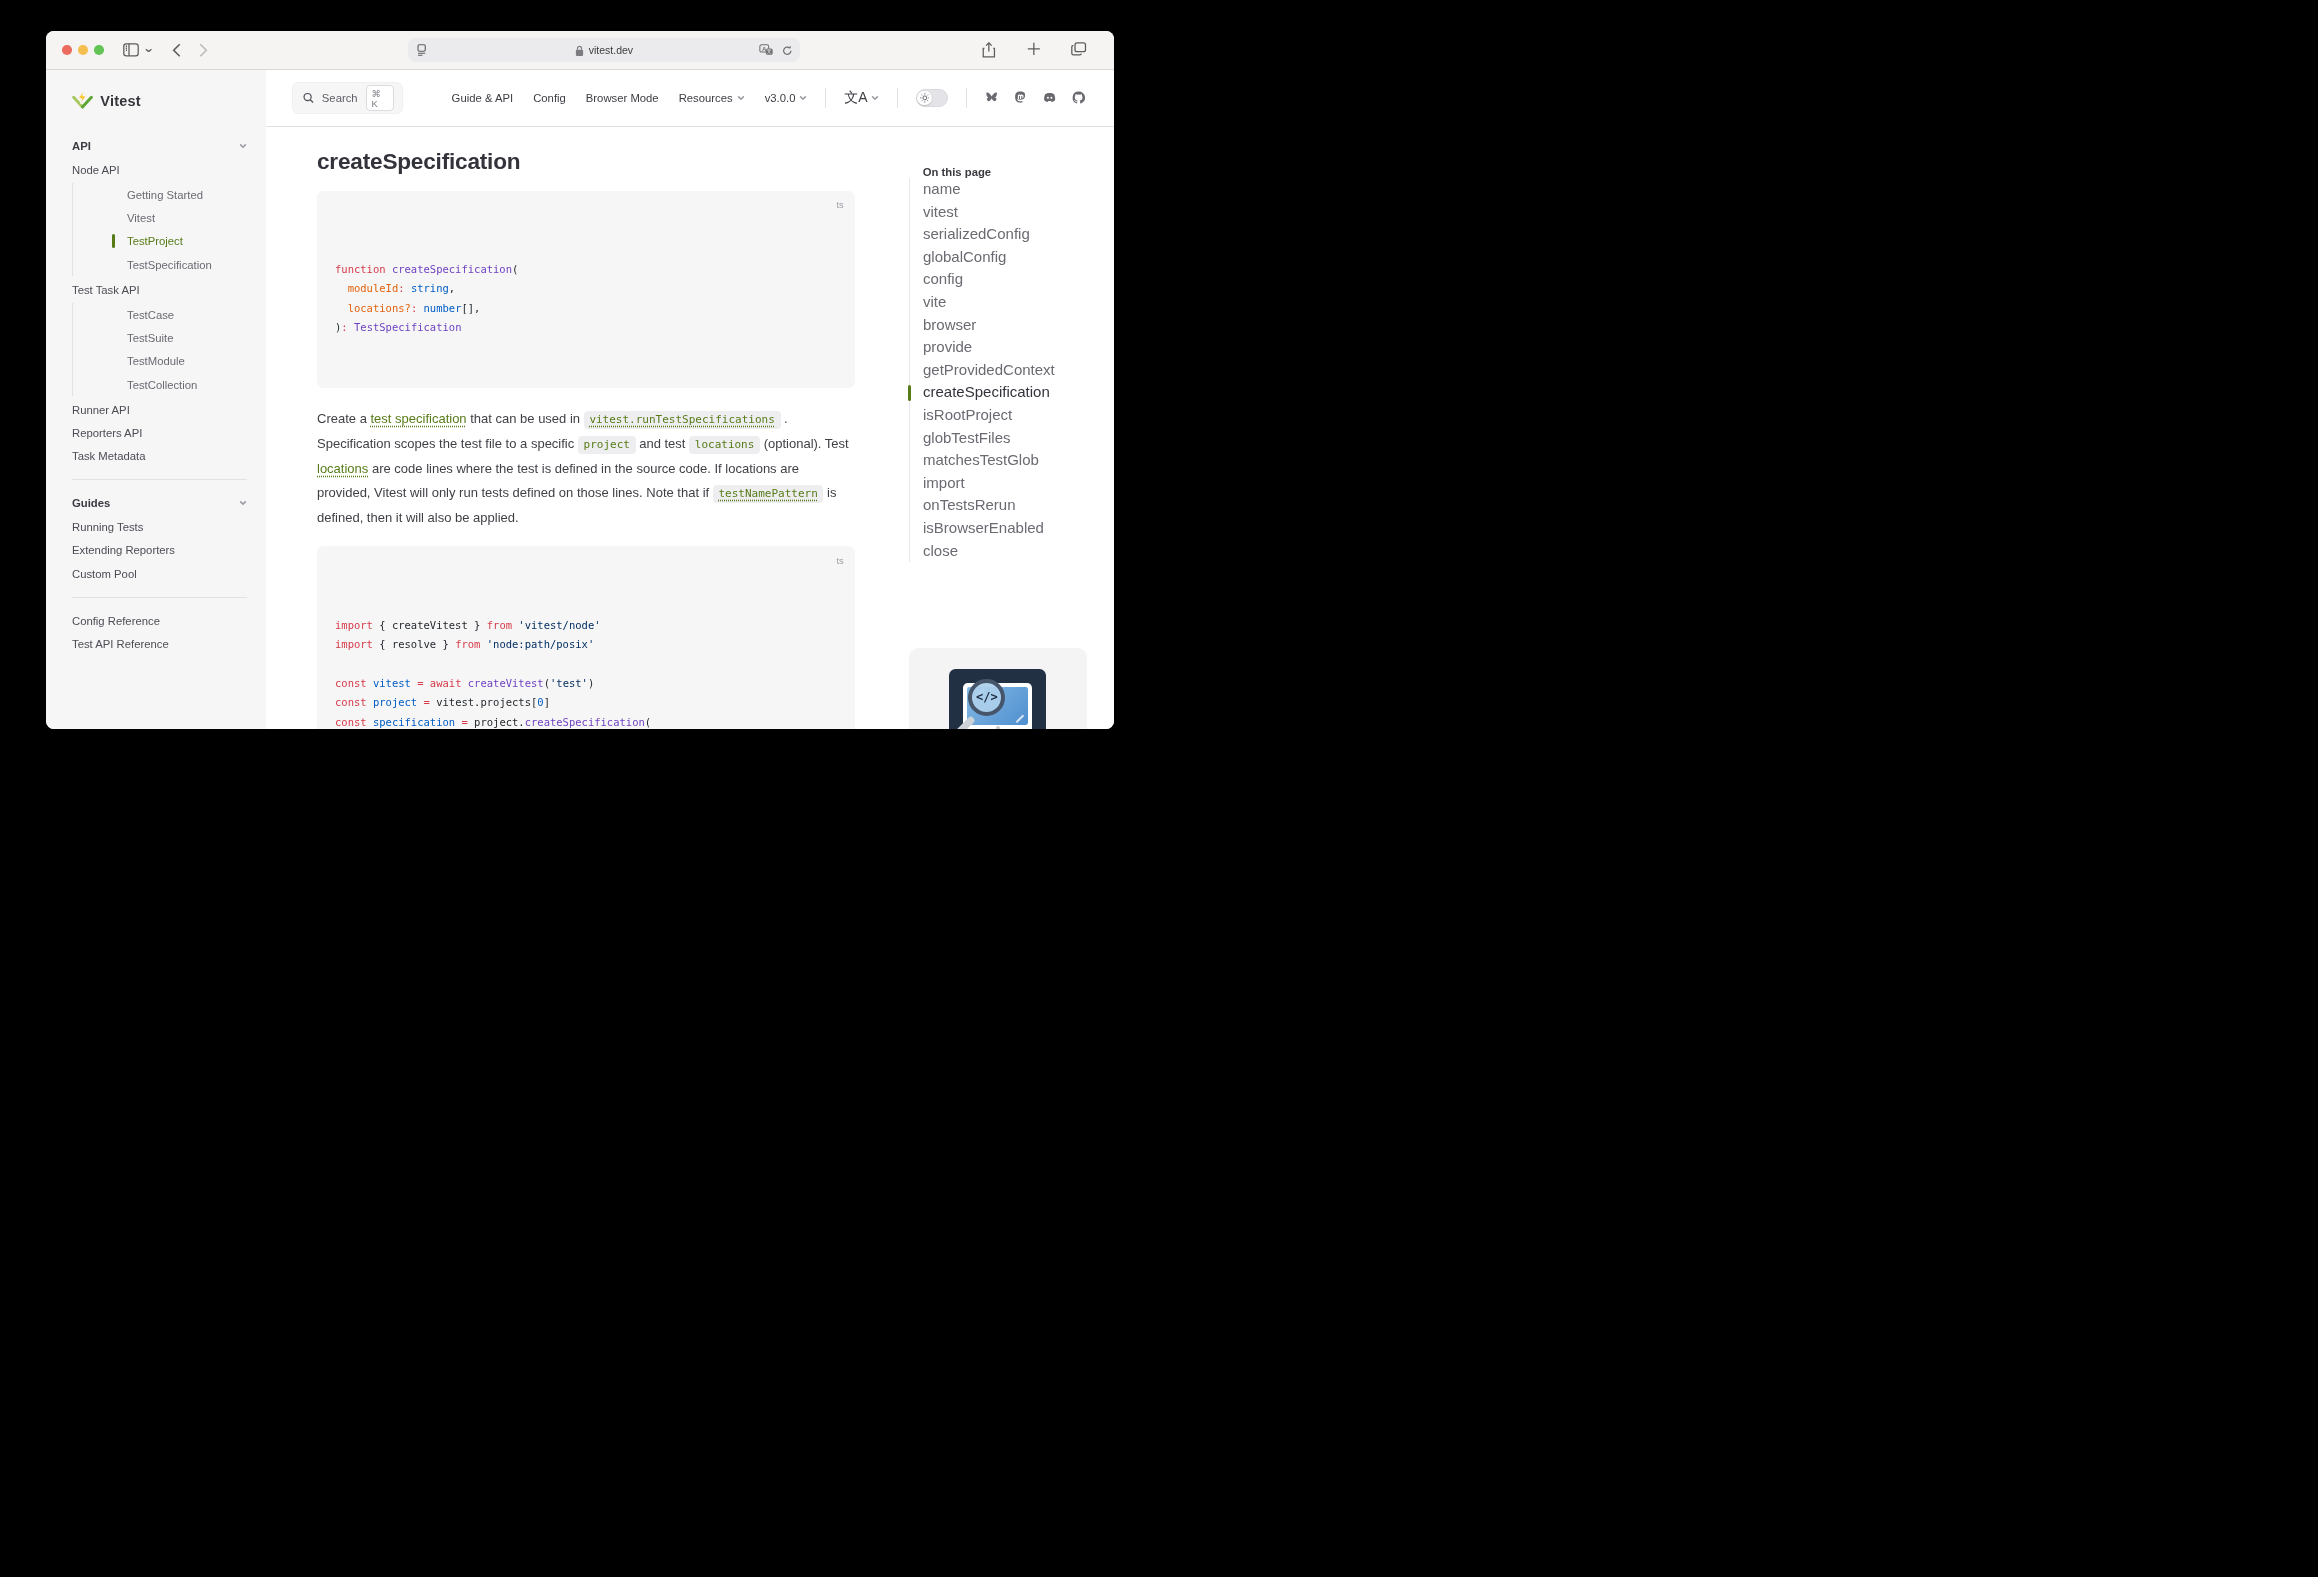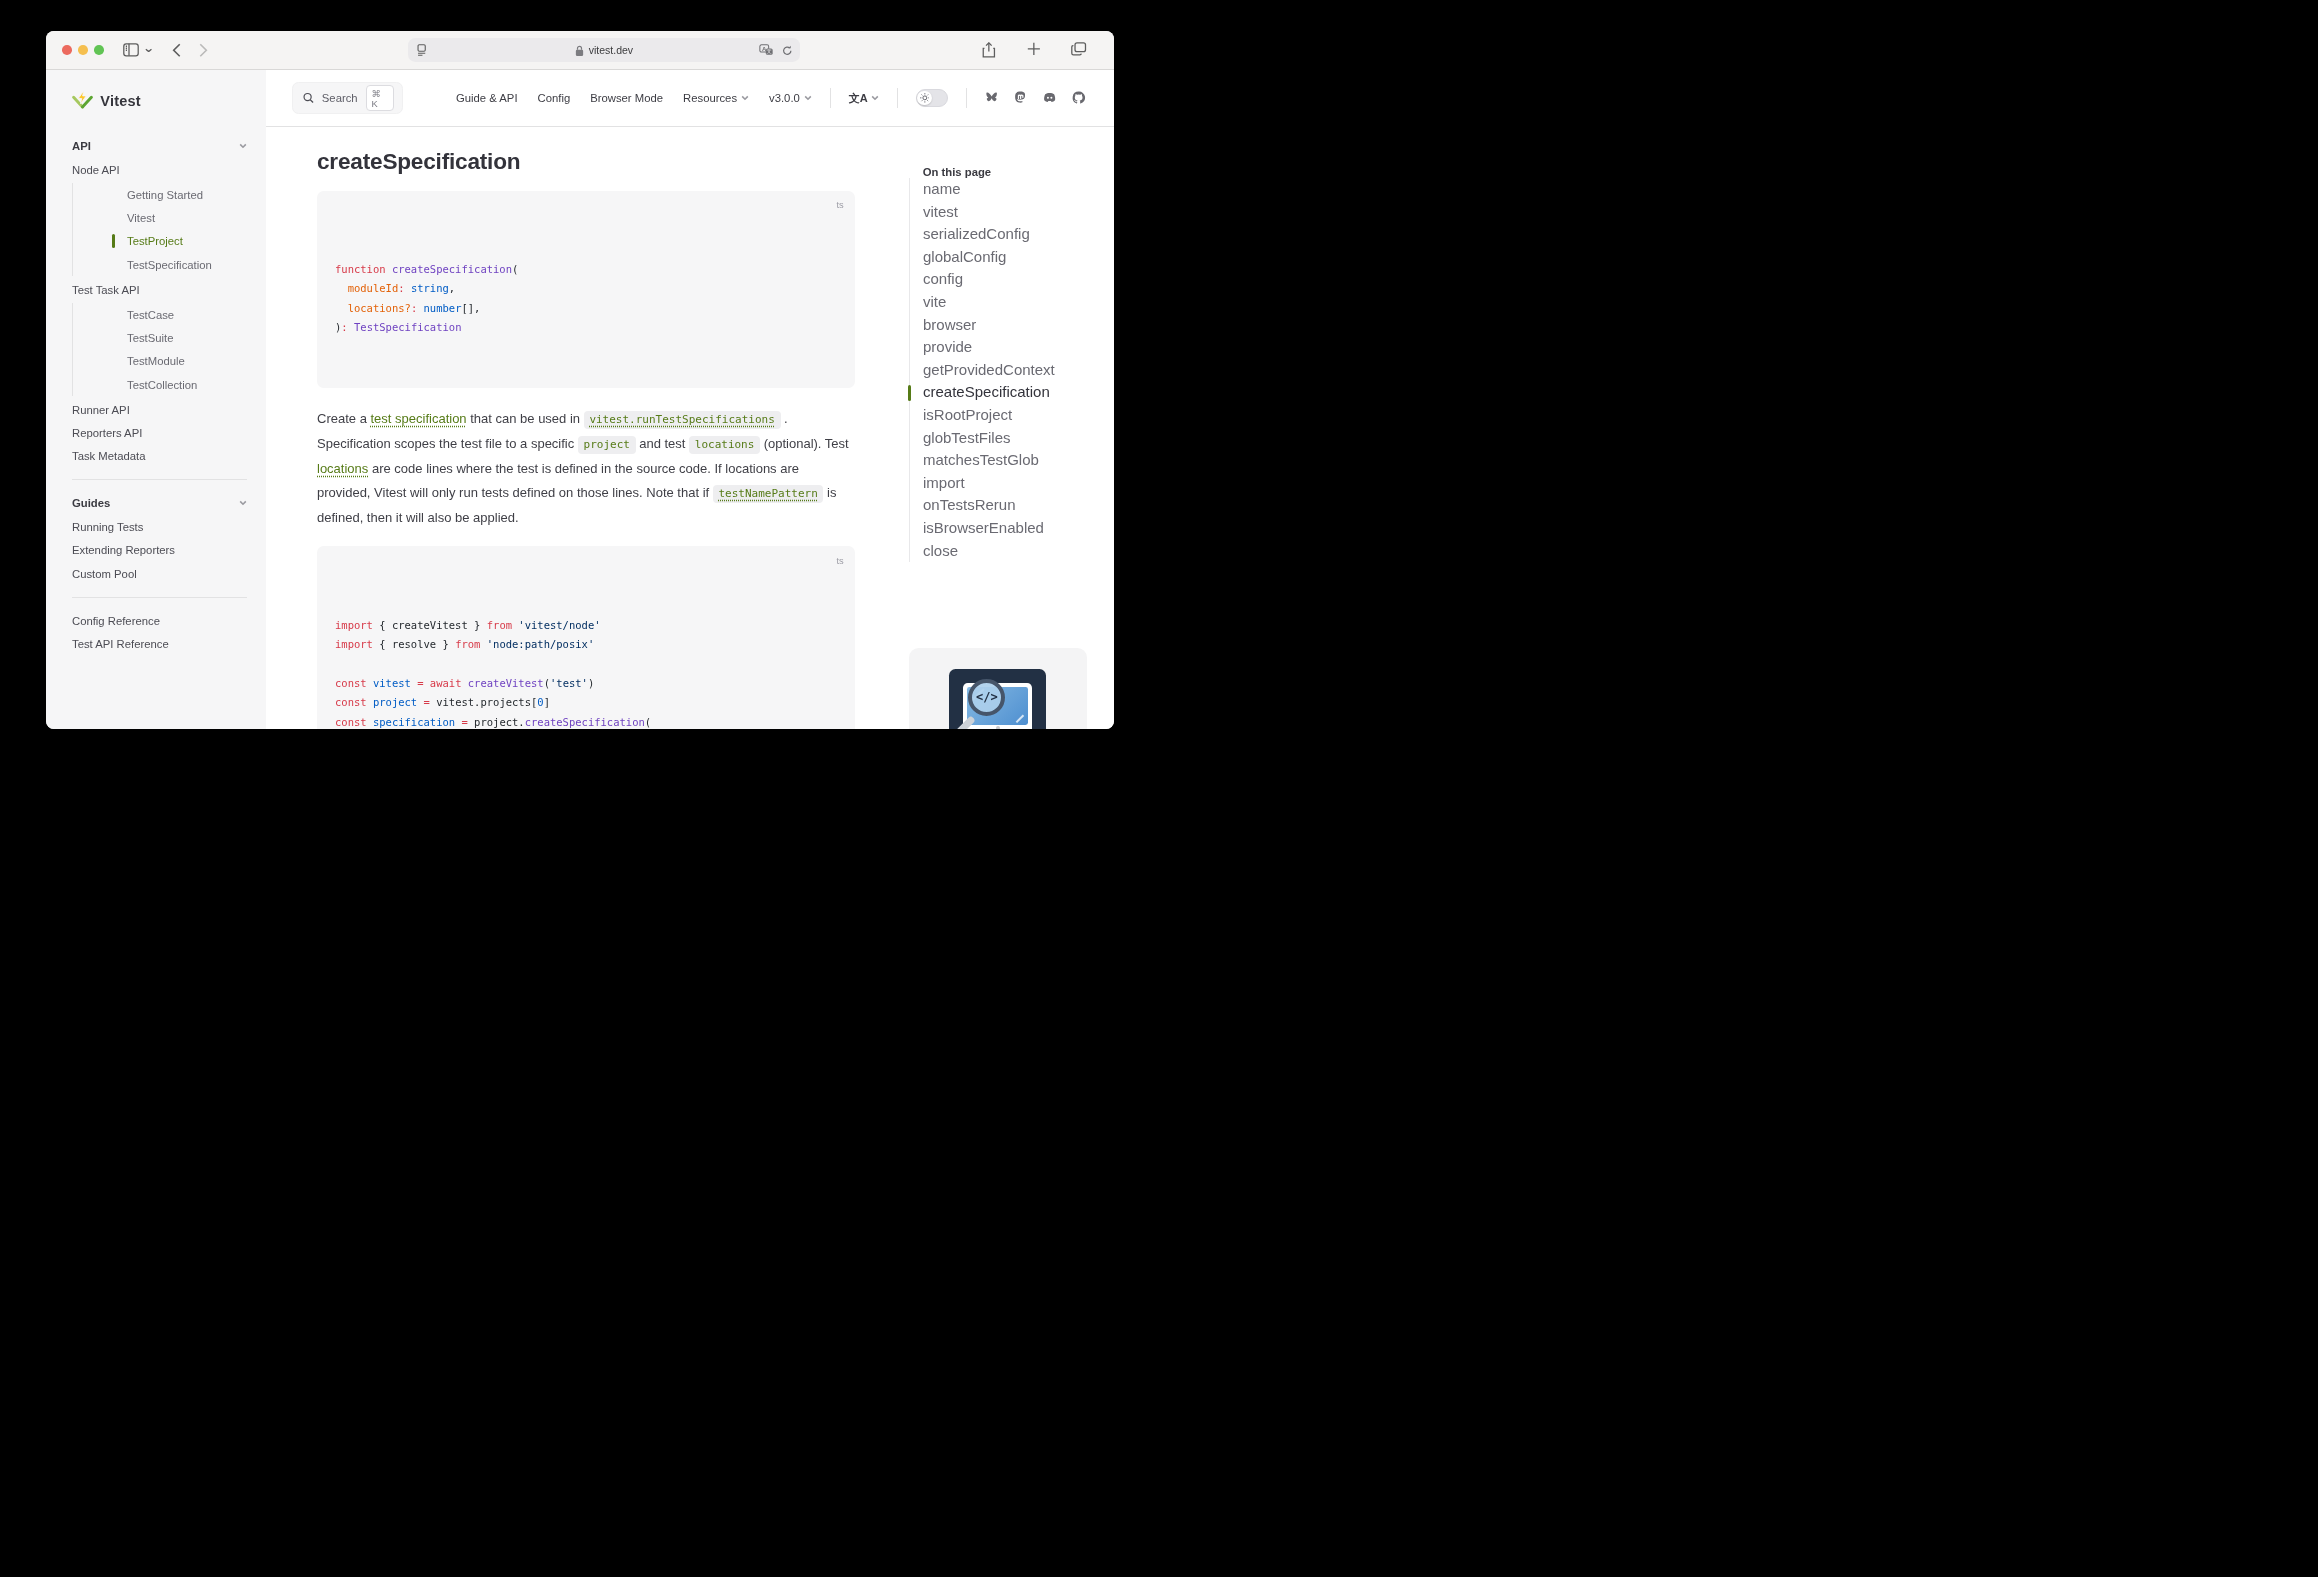--- a/index.html
+++ b/index.html
@@ -270,21 +270,21 @@
               </span>
               <span class="nav-link">
                 <span>v3.0.0</span>
                 <svg class="chev" viewBox="0 0 10 10">
                   <path d="M1.5 3l3.5 3.5L8.5 3"></path>
                 </svg>
               </span>
             </nav>
           <span class="hdr-sep"></span>
           <div class="lang">
-            <span style="font-size:11px;font-weight:700">文A</span>
+            <span style="font-size:14px;font-weight:400">文A</span>
             <svg class="chev" viewBox="0 0 10 10">
                 <path d="M1.5 3l3.5 3.5L8.5 3"></path>
               </svg>
           </div>
           <span class="hdr-sep"></span>
           <div class="toggle">
             <span class="knob">
               <svg width="9.7" height="9.7" viewBox="0 0 12 12">
                 <circle cx="6" cy="6" r="2.4" fill="none" stroke="#55555c" stroke-width="1.1"></circle>
                 <g stroke="#55555c" stroke-width="1.1">

